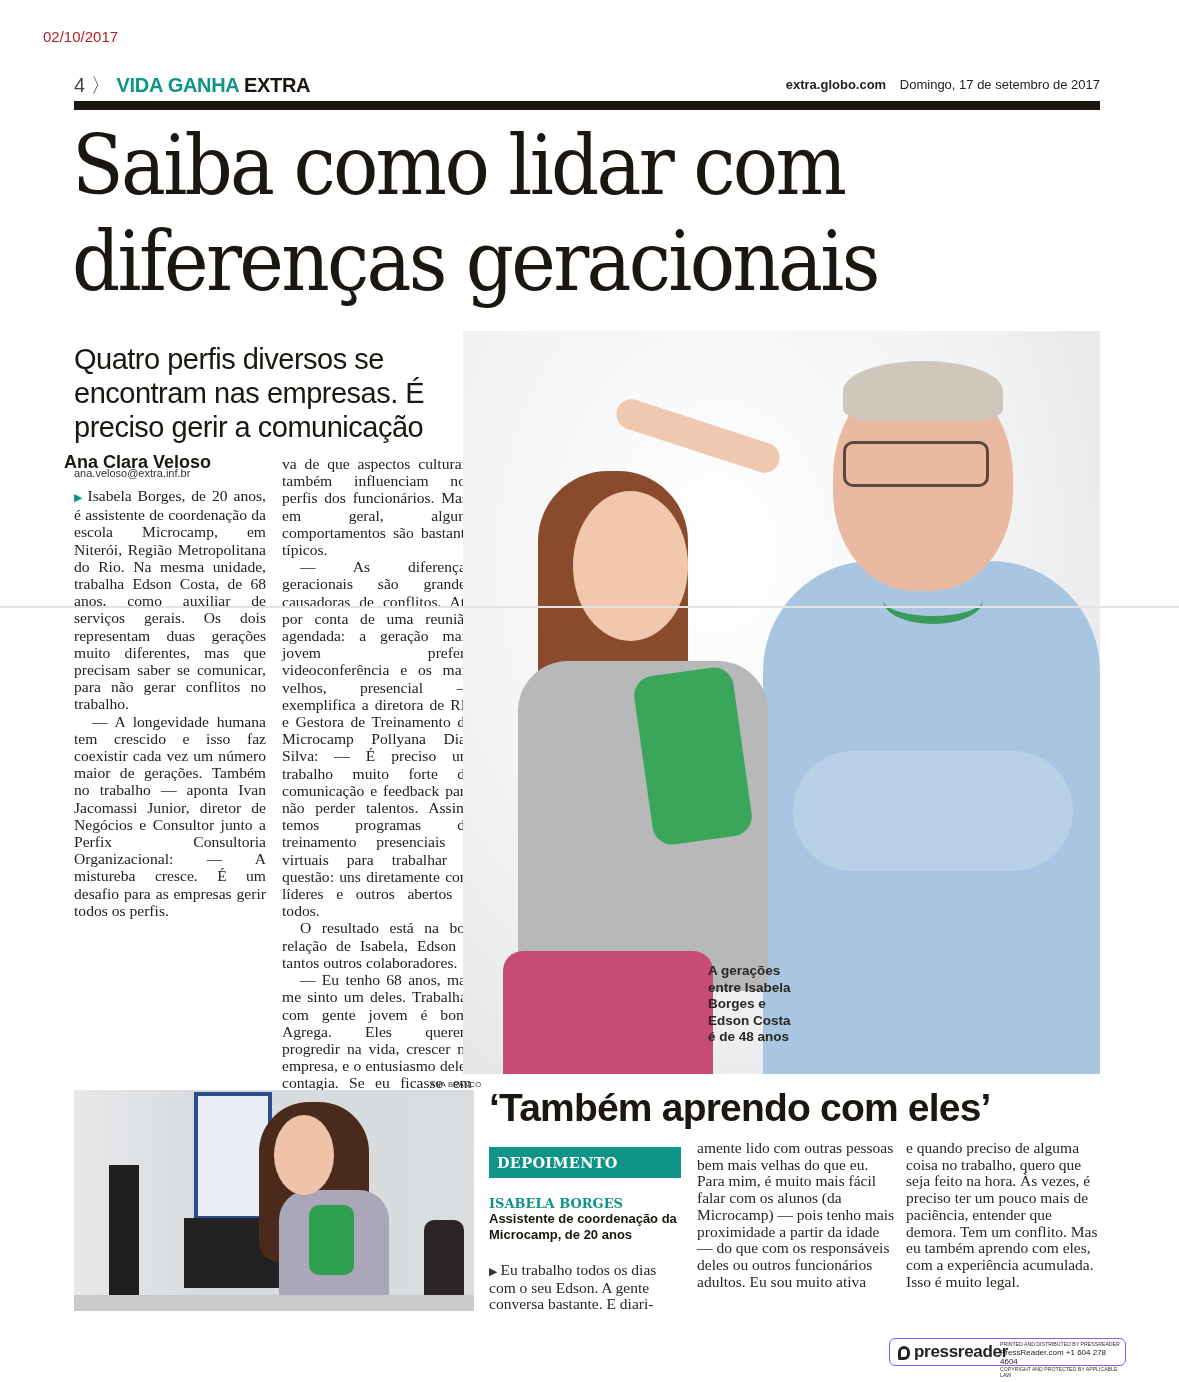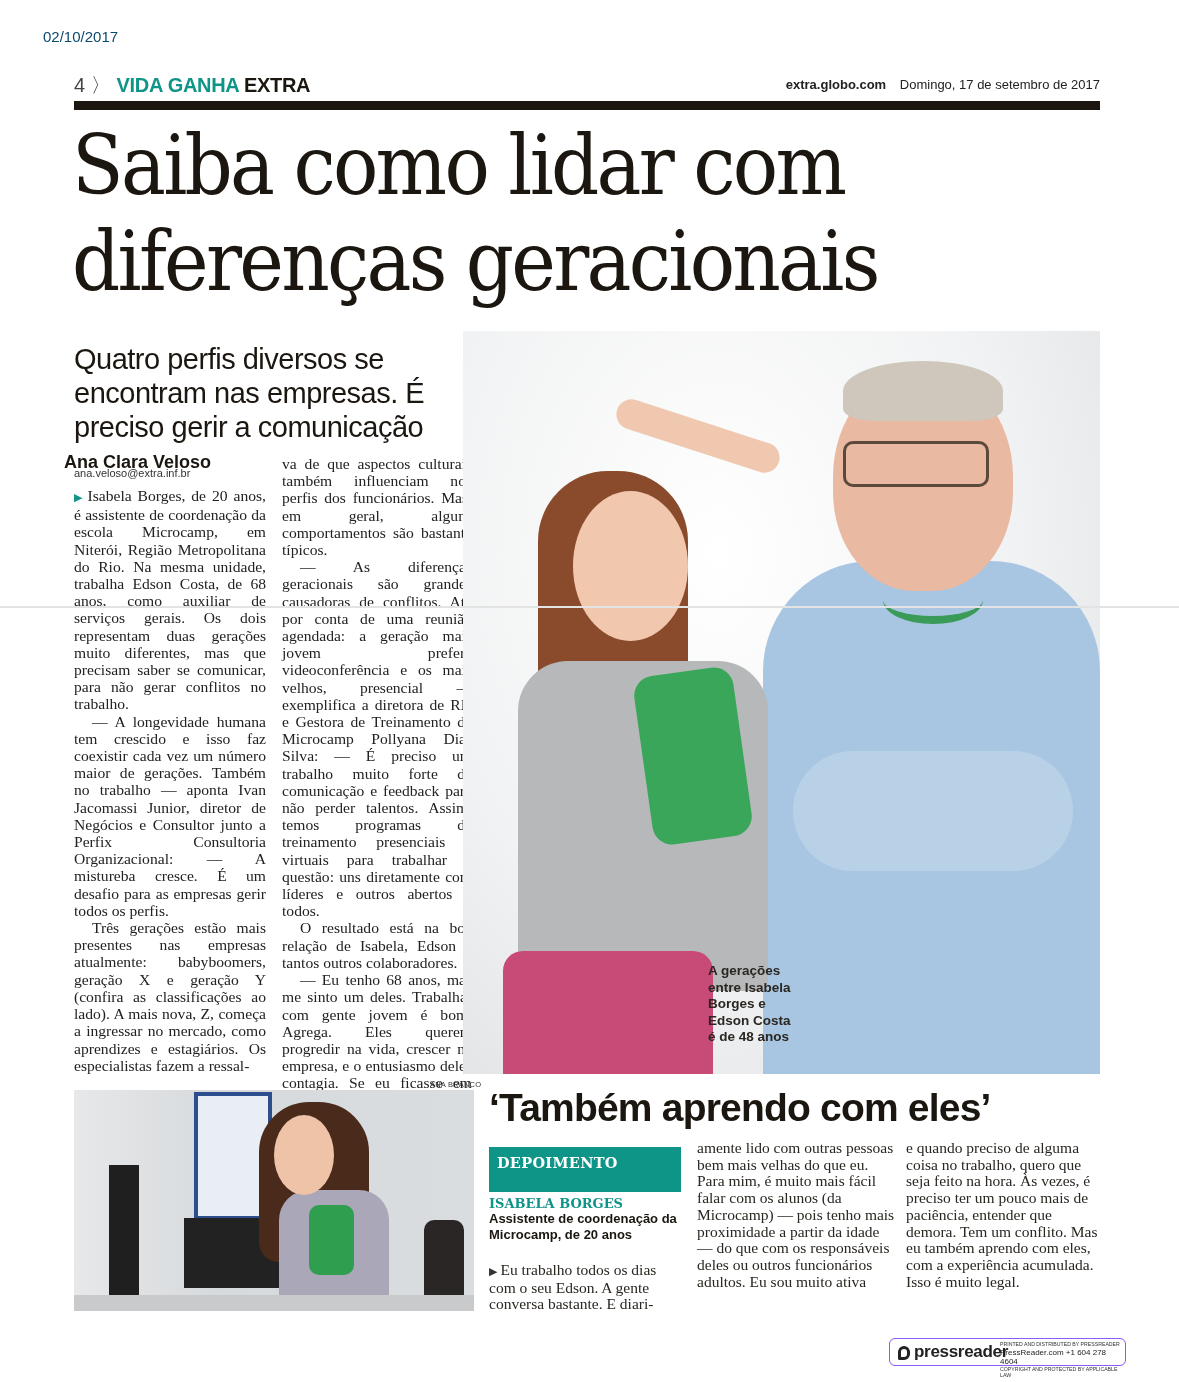--- a/index.html
+++ b/index.html
@@ -1,20 +1,20 @@
 <!DOCTYPE html>
 <html><head>
 <meta charset="utf-8">
 <style>
   html, body { margin:0; padding:0; background:#ffffff; }
   body { width:1179px; height:1382px; position:relative; overflow:hidden; font-family:"Liberation Sans", sans-serif; color:#1b1710; }
   .abs { position:absolute; }
 
   
-  .print-header { top:28px; left:0; width:1179px; height:20px; font-family:"Liberation Sans", sans-serif; font-size:15px; color:#0c4a6e; }
+  .print-header { top:28px; left:0; width:1179px; height:20px; font-family:"Liberation Sans", sans-serif; font-size:15px; color:#b91c1c; }
   .print-date { position:absolute; left:43px; top:0; }
   .print-title { position:absolute; left:0; width:1179px; top:0; text-align:center; }
 
   
   .page-header { top:72px; left:74px; width:1026px; height:40px; }
   .section-label { position:absolute; left:0; top:0; font-size:20px; font-weight:bold; letter-spacing:-0.3px; }
   .section-label .pnum { font-weight:normal; color:#444; margin-right:6px; }
   .section-label .teal { color:#0f9488; }
   .section-label .dark { color:#1b1710; }
   .header-right { position:absolute; right:0; top:5px; font-size:13px; color:#222; }
@@ -67,21 +67,21 @@
   .ps-printer { left:110px; top:128px; width:100px; height:70px; background:#222; }
   .ps-chair { left:350px; top:130px; width:40px; height:91px; background:#2a2626; border-radius:10px 10px 0 0; }
   .ps-hair { left:185px; top:12px; width:110px; height:160px; background:#4a2a1b; border-radius:50px 50px 20px 20px; }
   .ps-face { left:200px; top:25px; width:60px; height:80px; background:#efc3a8; border-radius:50%; }
   .ps-body { left:205px; top:100px; width:110px; height:121px; background:#a9a7b8; border-radius:30px 30px 0 0; }
   .ps-sleeve { left:235px; top:115px; width:45px; height:70px; background:#2f9e4f; border-radius:10px; }
   .ps-desk { left:0; top:205px; width:400px; height:16px; background:#c8cacc; }
 
   
   .quote-title { top:1086px; left:489px; font-size:39px; font-weight:bold; letter-spacing:-0.8px; color:#1b1710; white-space:nowrap; }
-  .dep-box { top:1147px; left:489px; width:192px; height:45px; background:#0f9488; }
+  .dep-box { top:1147px; left:489px; width:192px; height:31px; background:#0f9488; }
   .dep-label { position:absolute; left:8px; top:7px; font-family:"DejaVu Serif", serif; font-weight:bold; font-size:14.5px; color:#ffffff; letter-spacing:0.3px; }
   .dep-name { top:1196px; left:489px; font-family:"DejaVu Serif", serif; font-weight:bold; font-size:13px; color:#0f9488; }
   .dep-role { top:1211px; left:489px; width:200px; font-size:13px; line-height:16px; font-weight:bold; color:#1b1710; }
   .tcol { font-family:"Liberation Serif", serif; font-size:15.5px; line-height:16.7px; color:#2a2620; }
   .tcol p { margin:0; }
   .tcol1 { top:1262px; left:489px; width:195px; }
   .tcol2 { top:1140px; left:697px; width:198px; }
   .tcol3 { top:1140px; left:906px; width:198px; }
 
   
@@ -115,21 +115,20 @@
   <div>diferenças geracionais</div>
 </div>
 
 <div class="abs subhead">Quatro perfis diversos se encontram nas empresas. É preciso gerir a comunicação</div>
 <div class="abs byline">Ana Clara Veloso</div>
 <div class="abs email">ana.veloso@extra.inf.br</div>
 
 <div class="abs col col1">
   <p><span class="tri">▶</span><span>Isabela Borges, de 20 anos, é assistente de coordenação da escola Microcamp, em Niterói, Região Metropolitana do Rio. Na mesma unidade, trabalha Edson Costa, de 68 anos, como auxiliar de serviços gerais. Os dois representam duas gerações muito diferentes, mas que precisam saber se comunicar, para não gerar conflitos no trabalho.</span></p>
   <p class="ind">— A longevidade humana tem crescido e isso faz coexistir cada vez um número maior de gerações. Também no trabalho — aponta Ivan Jacomassi Junior, diretor de Negócios e Consultor junto a Perfix Consultoria Organizacional: — A mistureba cresce. É um desafio para as empresas gerir todos os perfis.</p>
-  <p class="ind">Três gerações estão mais presentes nas empresas atualmente: babyboomers, geração X e geração Y (confira as classificações ao lado). A mais nova, Z, começa a ingressar no mercado, como aprendizes e estagiários. Os especialistas fazem a ressal-</p>
 </div>
 
 <div class="abs col col2">
   <p>va de que aspectos culturais também influenciam nos perfis dos funcionários. Mas, em geral, alguns comportamentos são bastante típicos.</p>
   <p class="ind">— As diferenças geracionais são grandes causadoras de conflitos. Até por conta de uma reunião agendada: a geração mais jovem prefere videoconferência e os mais velhos, presencial — exemplifica a diretora de RH e Gestora de Treinamento da Microcamp Pollyana Dias Silva: — É preciso um trabalho muito forte de comunicação e feedback para não perder talentos. Assim, temos programas de treinamento presenciais e virtuais para trabalhar a questão: uns diretamente com líderes e outros abertos a todos.</p>
   <p class="ind">O resultado está na boa relação de Isabela, Edson e tantos outros colaboradores.</p>
   <p class="ind"><span>— Eu tenho 68 anos, mas me sinto um deles. Trabalhar com gente jovem é bom. Agrega. Eles querem progredir na vida, crescer na empresa, e o entusiasmo deles contagia. Se eu ficasse em casa, acho que estranharia — diz Edson.</span><span class="endmark">⧗</span></p>
 </div>
 
 <div class="abs photo-main">

